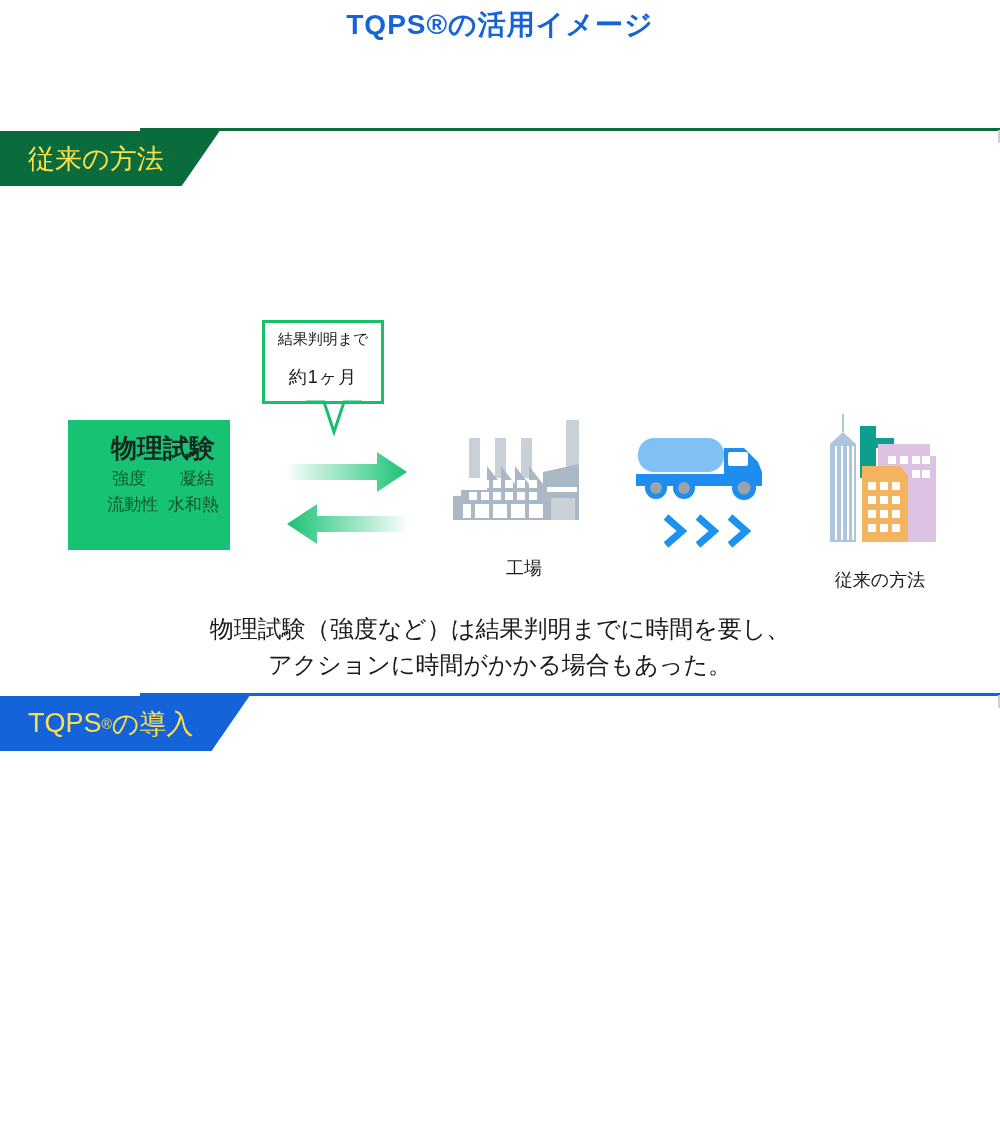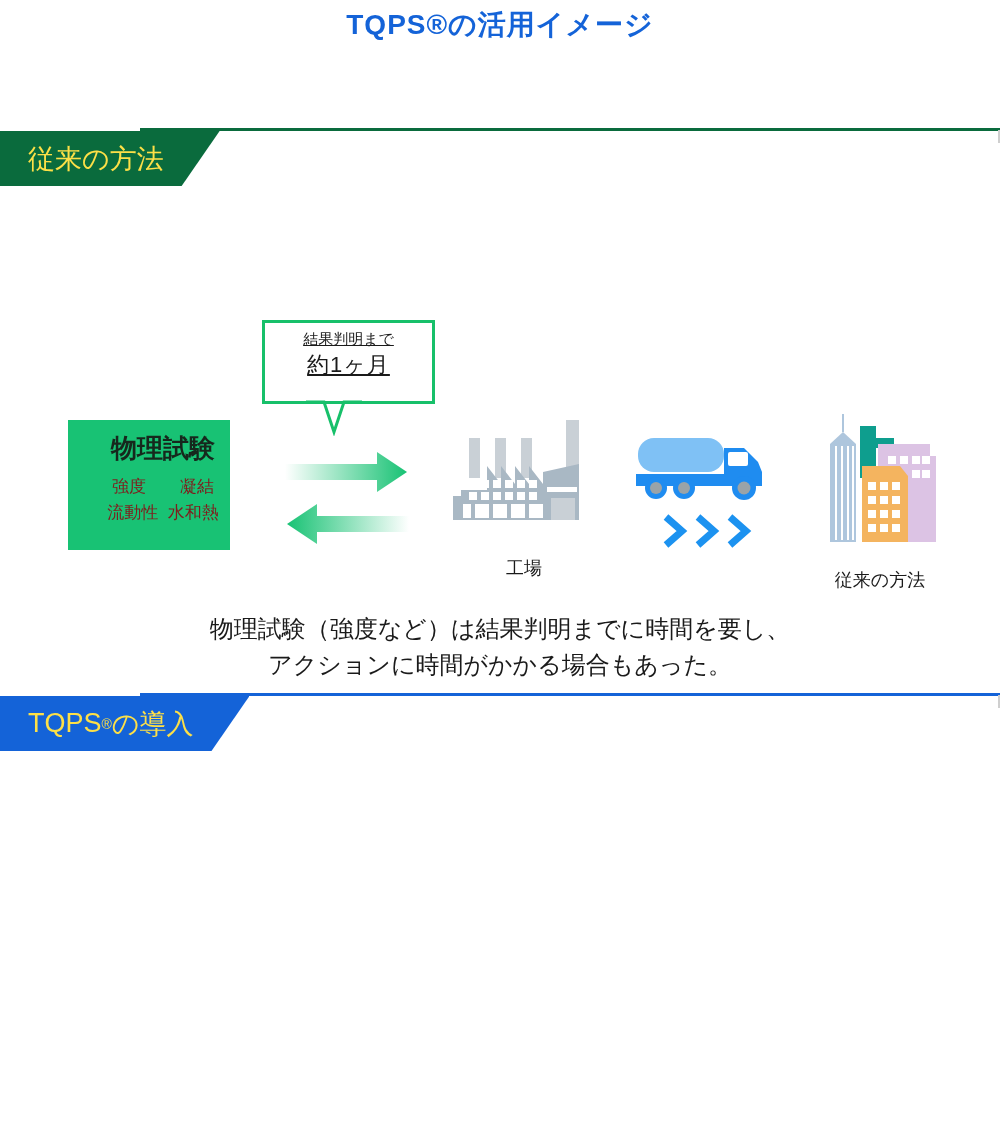--- a/index.html
+++ b/index.html
@@ -67,31 +67,30 @@
   }
   .banner.green { background: #0a6b3d; }
   .banner.blue  { background: #1463d8; }
   .banner .reg { font-size: 14px; vertical-align: 2px; }
 
   
   .callout {
     position: absolute;
     left: 262px;
     top: 192px;
-    width: 173px;
+    width: 122px;
     height: 84px;
     border: 3px solid #17c06a;
     background: #ffffff;
     box-sizing: border-box;
     text-align: center;
     color: #1a1a1a;
-    text-decoration: underline;
   }
   .callout .small { font-size: 15px; margin-top: 7px; white-space: pre; }
-  .callout .big   { font-size: 22px; margin-top: 1px; white-space: pre; letter-spacing: 1px; }
+  .callout .big   { font-size: 18px; margin-top: 16px; white-space: pre; letter-spacing: 1px; }
   .callout-tail {
     position: absolute;
     left: 306px;
     top: 272px;
     width: 56px;
     height: 36px;
   }
 
   
   .testbox {
@@ -101,22 +100,21 @@
     padding-left: 28px;
   }
   #physical-test-box {
     left: 68px; top: 292px; width: 162px; height: 130px;
     background: #18c274;
   }
   #physical-test-box .bt {
     font-size: 26px; font-weight: bold; color: #16281d; margin-top: 11px; white-space: pre;
   }
   .testbox .props {
-    margin-top: 8px;
-    color: #7f1d1d;
+    color: #14532d;
     font-size: 17px;
     line-height: 1.55;
     white-space: pre;
   }
 
   
   .arrow-pair { position: absolute; }
   #arrows-green { left: 285px; top: 322px; width: 124px; height: 104px; }
 
   

